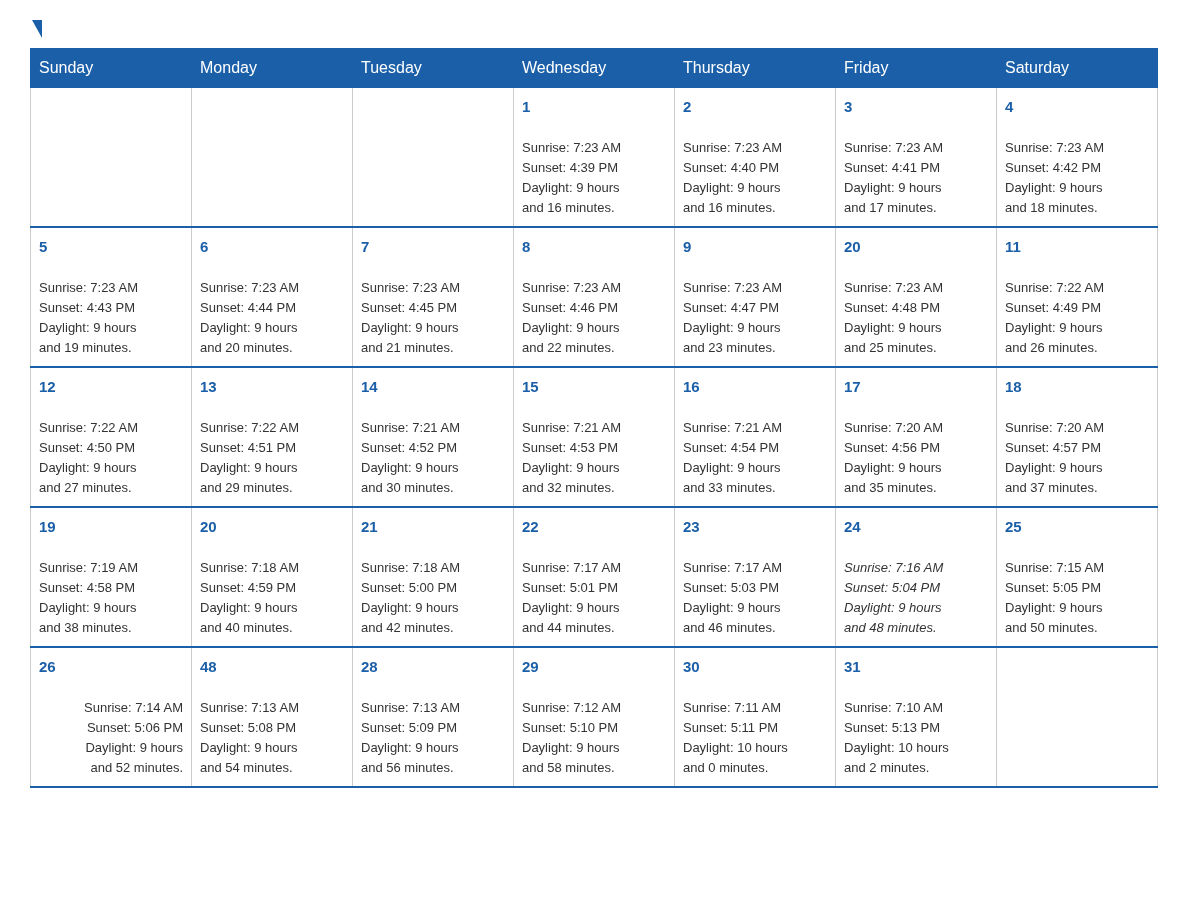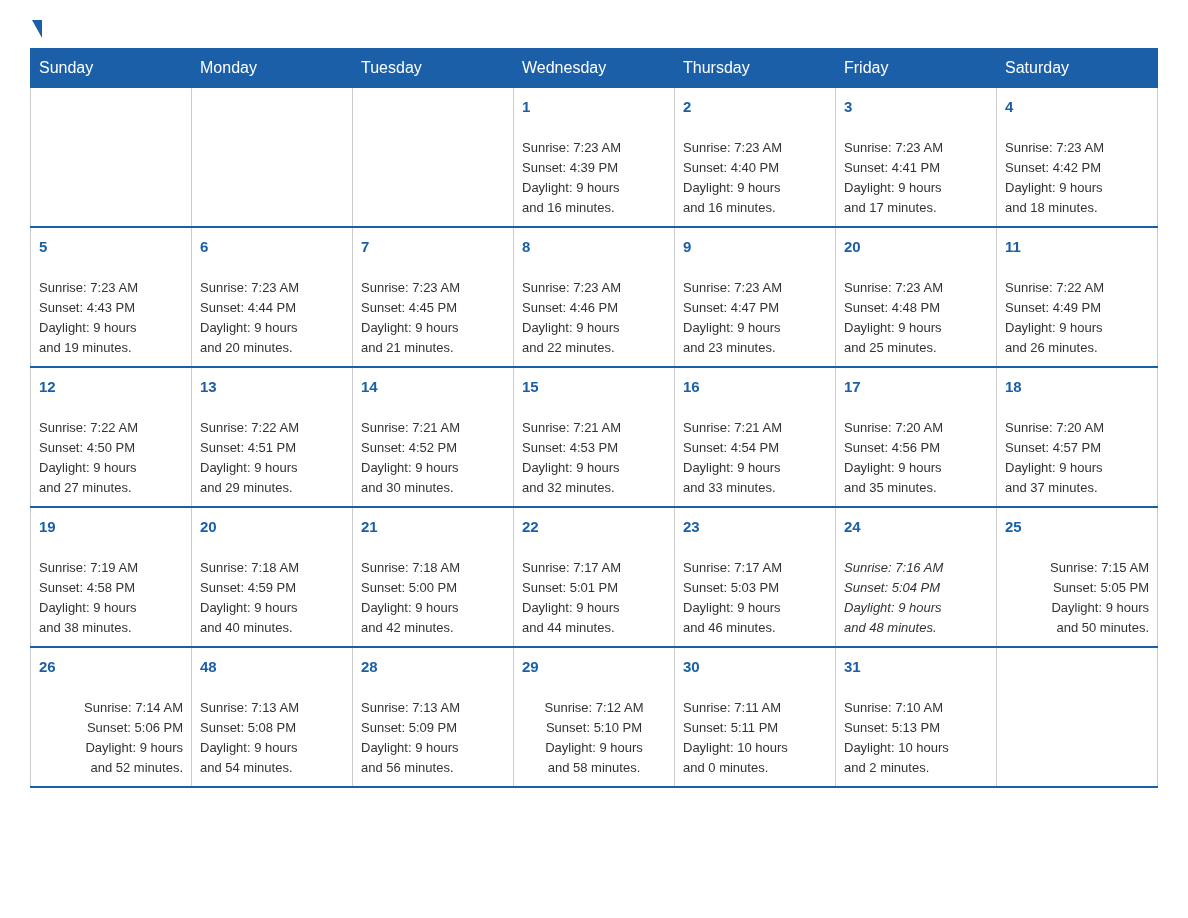--- a/index.html
+++ b/index.html
@@ -305,21 +305,21 @@
         </td>
         <td>
           <span class="day-number">24</span>
           <div class="day-info" style="white-space: pre-line; font-style: italic;">Sunrise: 7:16 AM
 Sunset: 5:04 PM
 Daylight: 9 hours
 and 48 minutes.</div>
         </td>
         <td>
           <span class="day-number">25</span>
-          <div class="day-info" style="white-space: pre-line; text-align: right;">Sunrise: 7:15 AM
+          <div class="day-info" style="white-space: pre-line;">Sunrise: 7:15 AM
 Sunset: 5:05 PM
 Daylight: 9 hours
 and 50 minutes.</div>
         </td>
       </tr>
       <tr>
         <td>
           <span class="day-number">26</span>
           <div class="day-info" style="white-space: pre-line; text-align: right;">Sunrise: 7:14 AM
 Sunset: 5:06 PM
@@ -335,21 +335,21 @@
         </td>
         <td>
           <span class="day-number">28</span>
           <div class="day-info" style="white-space: pre-line;">Sunrise: 7:13 AM
 Sunset: 5:09 PM
 Daylight: 9 hours
 and 56 minutes.</div>
         </td>
         <td>
           <span class="day-number">29</span>
-          <div class="day-info" style="white-space: pre-line; text-align: center;">Sunrise: 7:12 AM
+          <div class="day-info" style="white-space: pre-line;">Sunrise: 7:12 AM
 Sunset: 5:10 PM
 Daylight: 9 hours
 and 58 minutes.</div>
         </td>
         <td>
           <span class="day-number">30</span>
           <div class="day-info" style="white-space: pre-line;">Sunrise: 7:11 AM
 Sunset: 5:11 PM
 Daylight: 10 hours
 and 0 minutes.</div>

